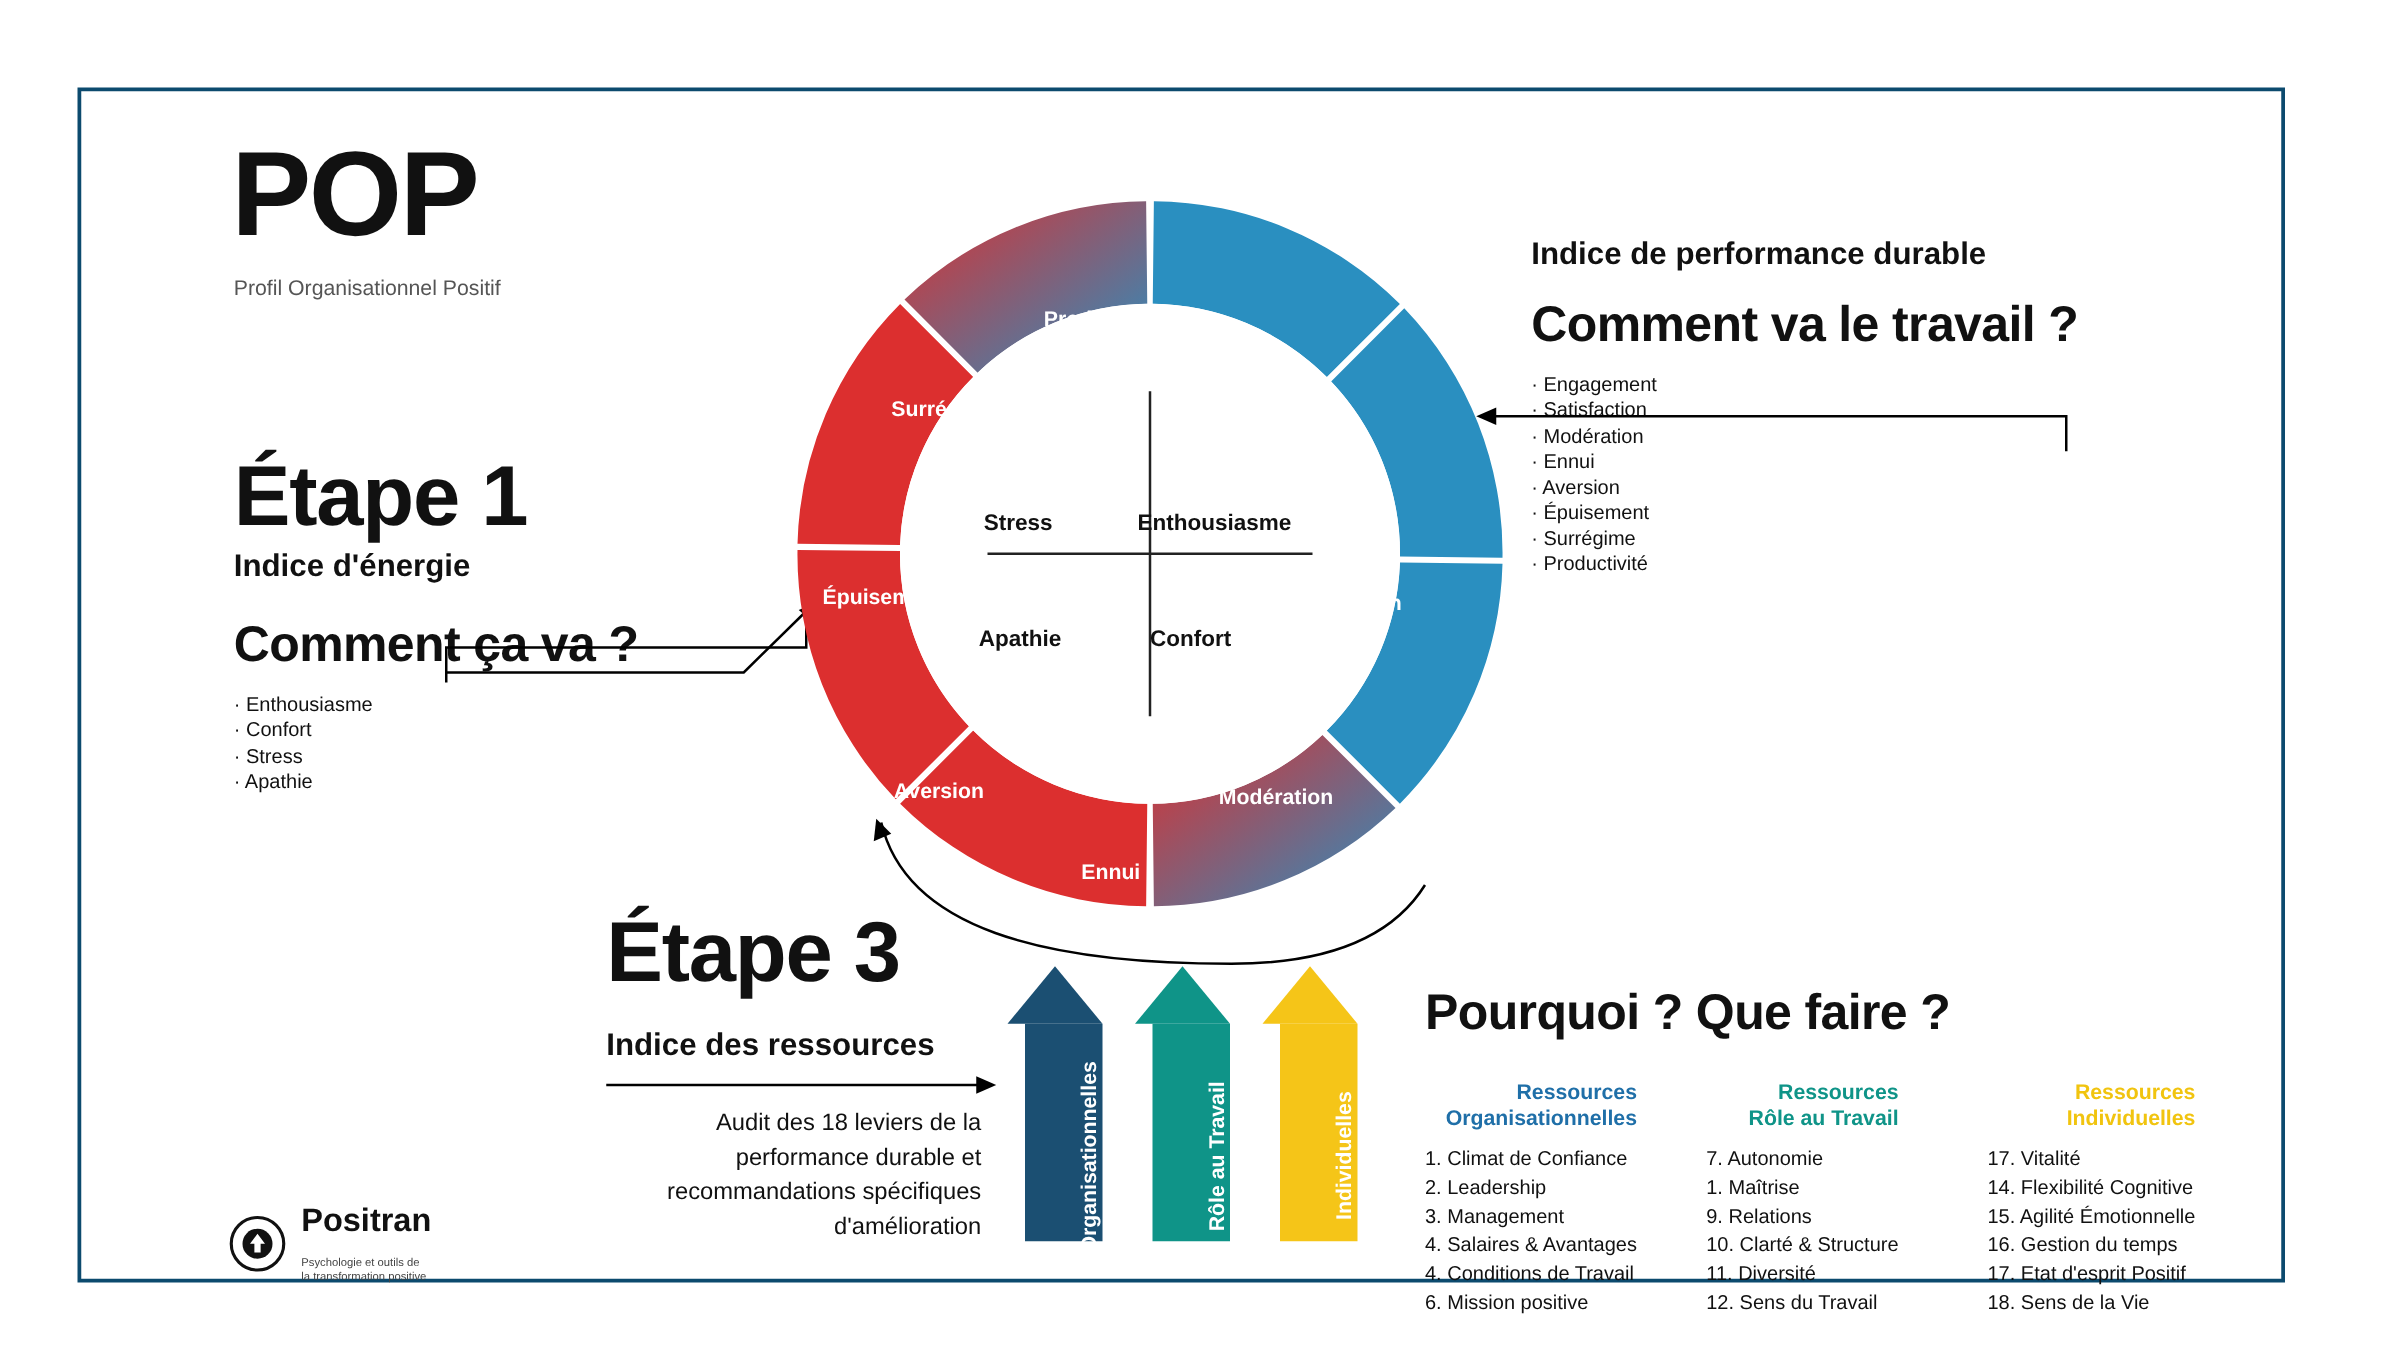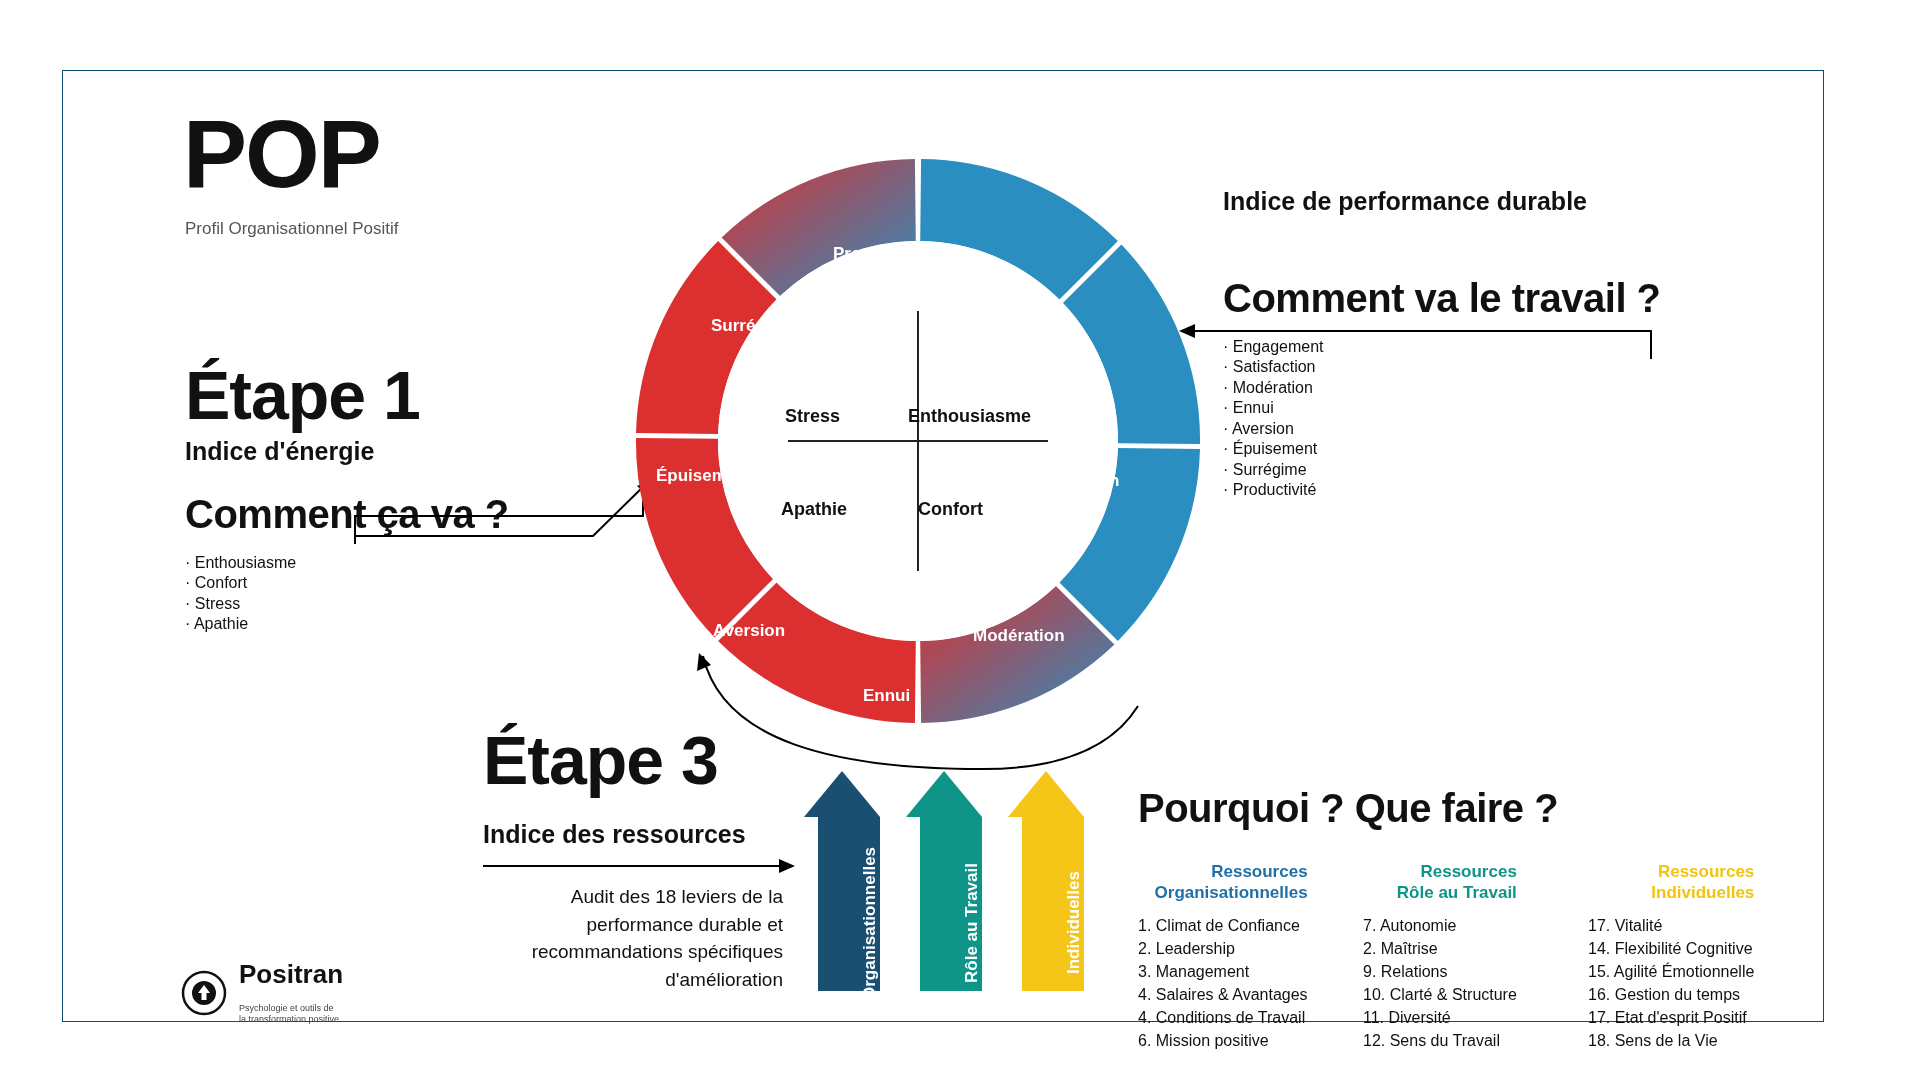--- a/index.html
+++ b/index.html
@@ -1,17 +1,17 @@
 <!DOCTYPE html>
 <html><head>
 <meta charset="utf-8">
 <style>
   html,body{margin:0;padding:0;background:#ffffff;}
   body{width:1920px;height:1080px;font-family:"Liberation Sans",sans-serif;color:#111;overflow:hidden;}
-  #frame{position:absolute;left:62px;top:70px;width:1760px;height:950px;border:1px solid #0c4a6e;background:#fff;}
+  #frame{position:absolute;left:62px;top:70px;width:1760px;height:950px;border:3px solid #0c4a6e;background:#fff;}
 
   
   #pop-title{position:absolute;left:120px;top:40px;font-size:96px;font-weight:bold;letter-spacing:-2px;line-height:0.9;color:#111;}
   #pop-sub{position:absolute;left:122px;top:148px;font-size:17px;color:#555;}
 
   
   .etape-big{font-size:68px;font-weight:bold;letter-spacing:-1px;line-height:1;}
   .etape-sub{font-size:25px;font-weight:bold;margin-top:8px;}
   .etape-q{font-size:40px;font-weight:bold;margin-top:26px;letter-spacing:-0.5px;}
   .bullets{margin-top:16px;font-size:16px;line-height:1.28;color:#111;}
@@ -77,21 +77,21 @@
     <div class="bullets">
       <div>Enthousiasme</div>
       <div>Confort</div>
       <div>Stress</div>
       <div>Apathie</div>
     </div>
   </div>
 
   <div id="etape2">
     <div class="etape-sub">Indice de performance durable</div>
-    <div class="etape-q" style="margin-top:60px;">Comment va le travail ?</div>
+    <div class="etape-q" style="margin-top:20px;">Comment va le travail ?</div>
     <div class="bullets">
       <div>Engagement</div>
       <div>Satisfaction</div>
       <div>Modération</div>
       <div>Ennui</div>
       <div>Aversion</div>
       <div>Épuisement</div>
       <div>Surrégime</div>
       <div>Productivité</div>
     </div>
@@ -211,21 +211,21 @@
     </div>
   </div>
 
   <div class="res-col" id="res2">
     <div class="res-head">
       <div>Ressources</div>
       <div>Rôle au Travail</div>
     </div>
     <div class="res-list">
       <div>7.   Autonomie</div>
-      <div>2.   Maîtrise</div>
+      <div>1.   Maîtrise</div>
       <div>9.   Relations</div>
       <div>10. Clarté &amp; Structure</div>
       <div>11. Diversité</div>
       <div>12. Sens du Travail</div>
     </div>
   </div>
 
   <div class="res-col" id="res3">
     <div class="res-head">
       <div>Ressources</div>

